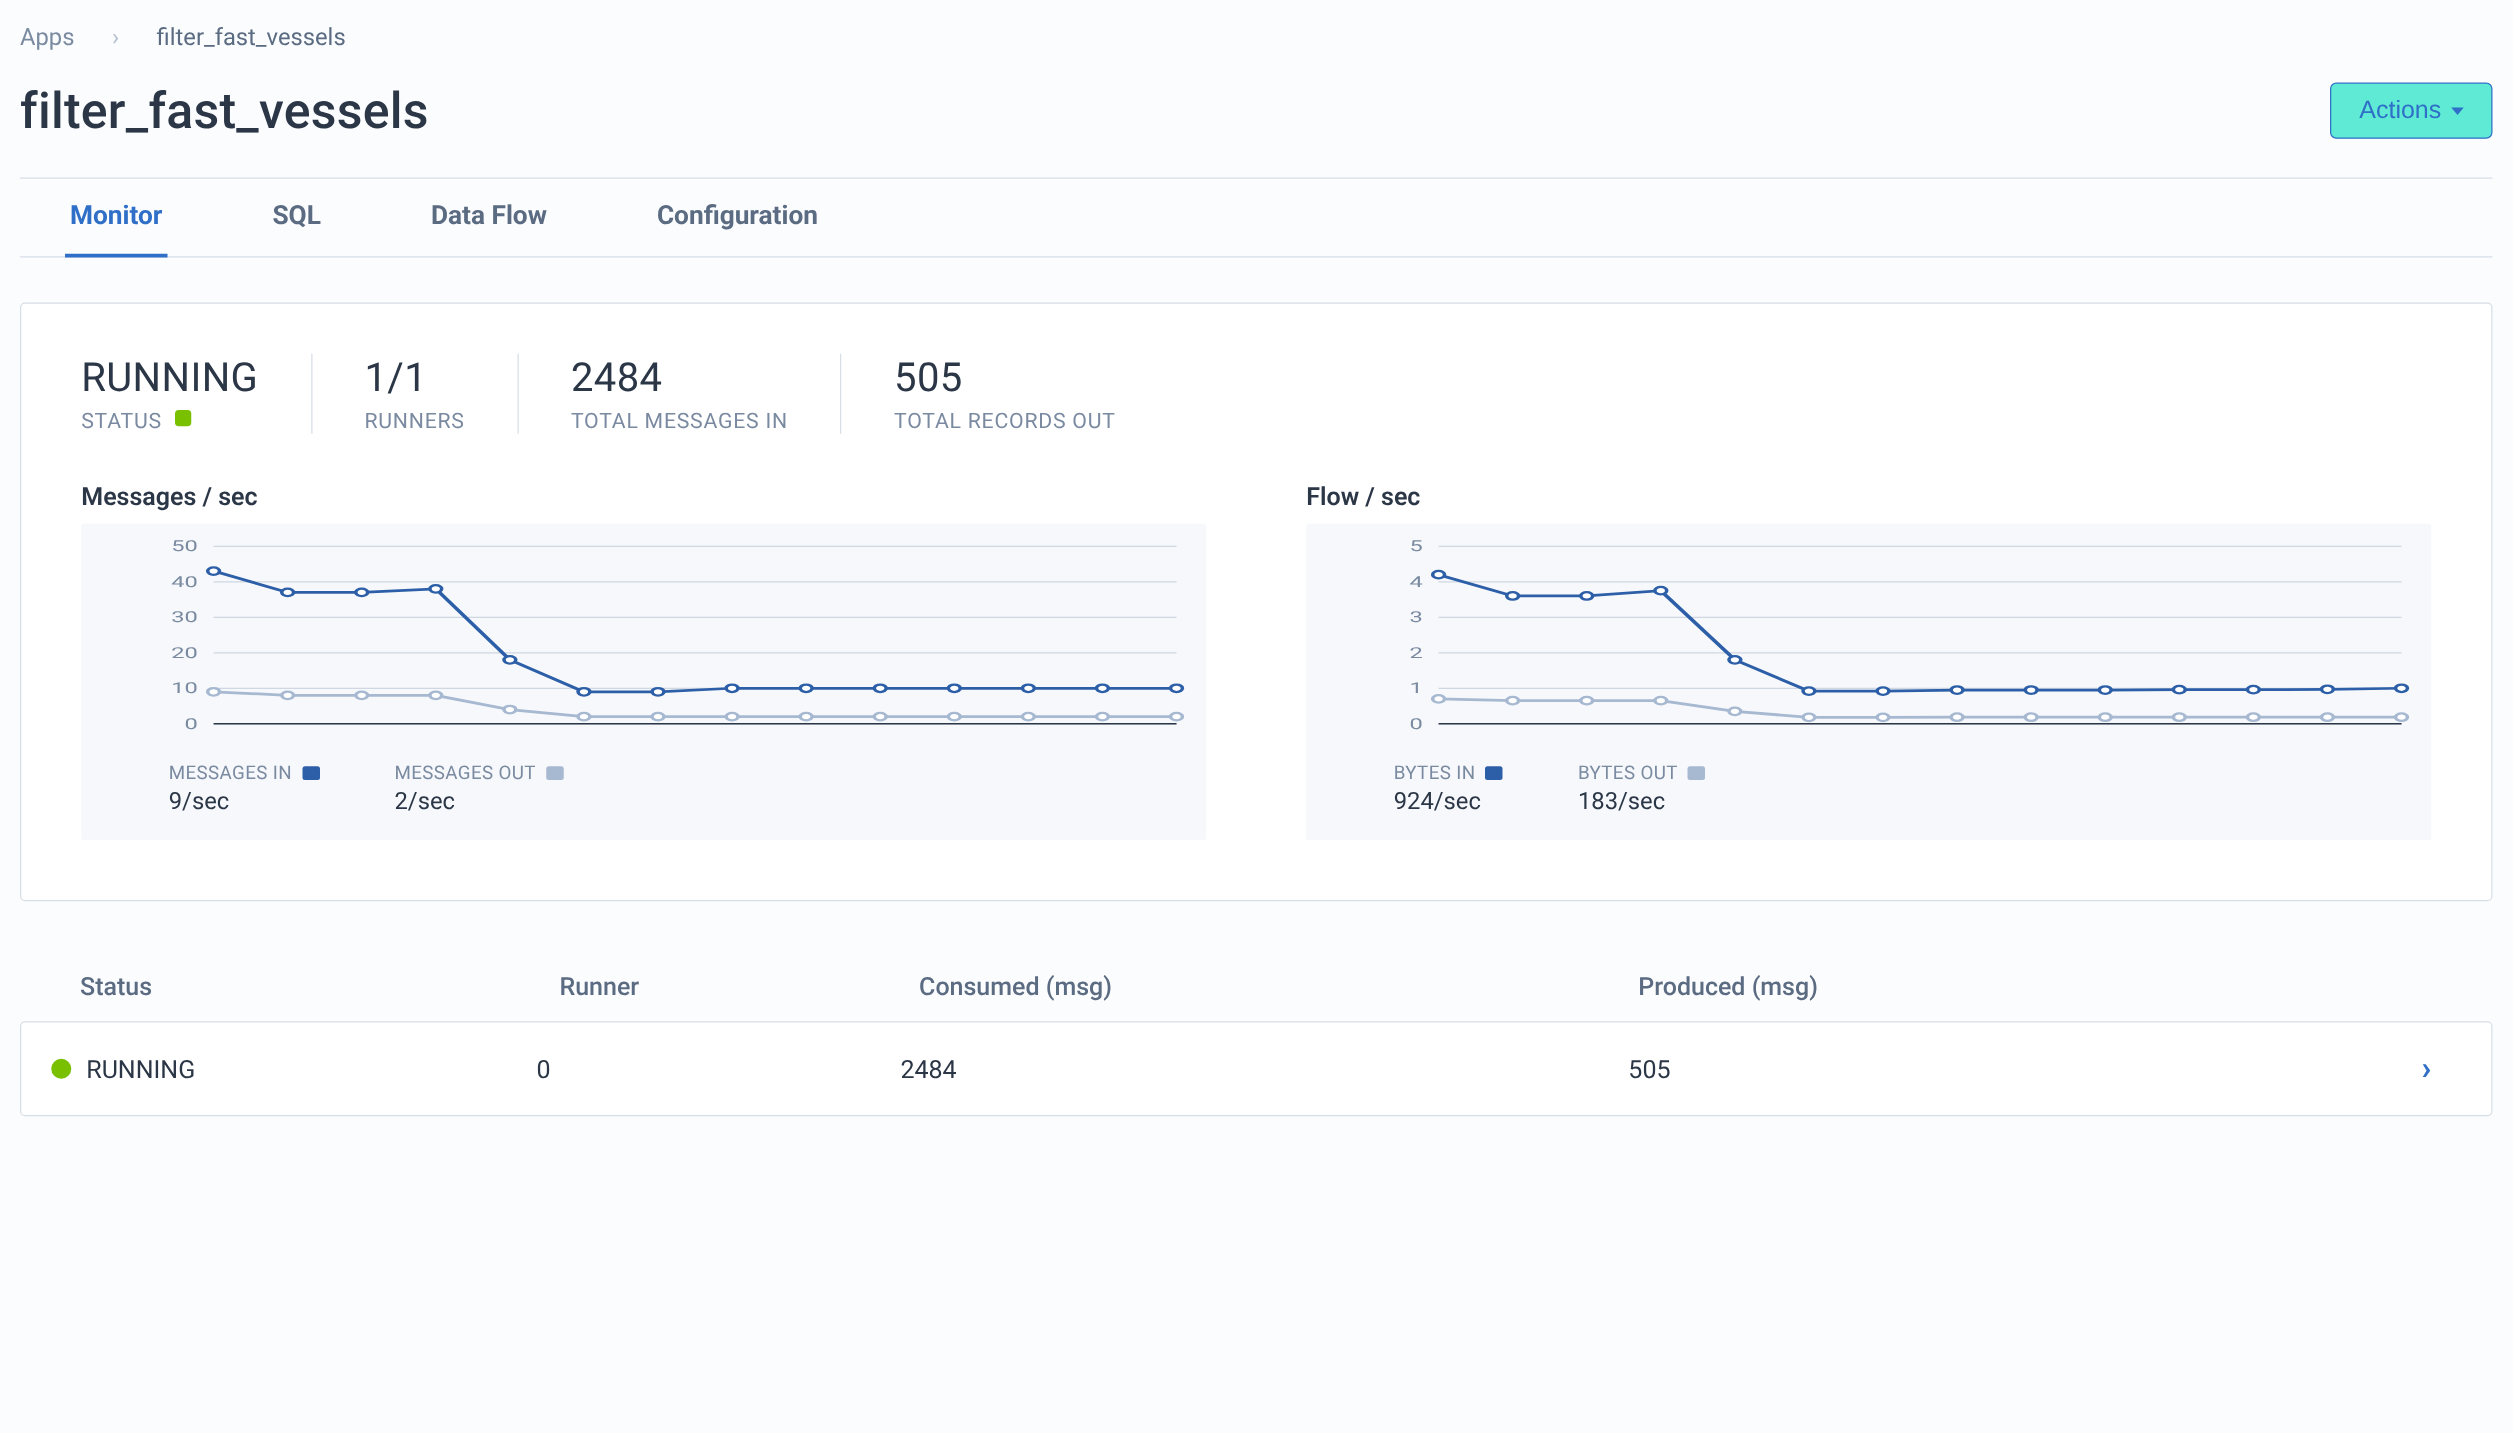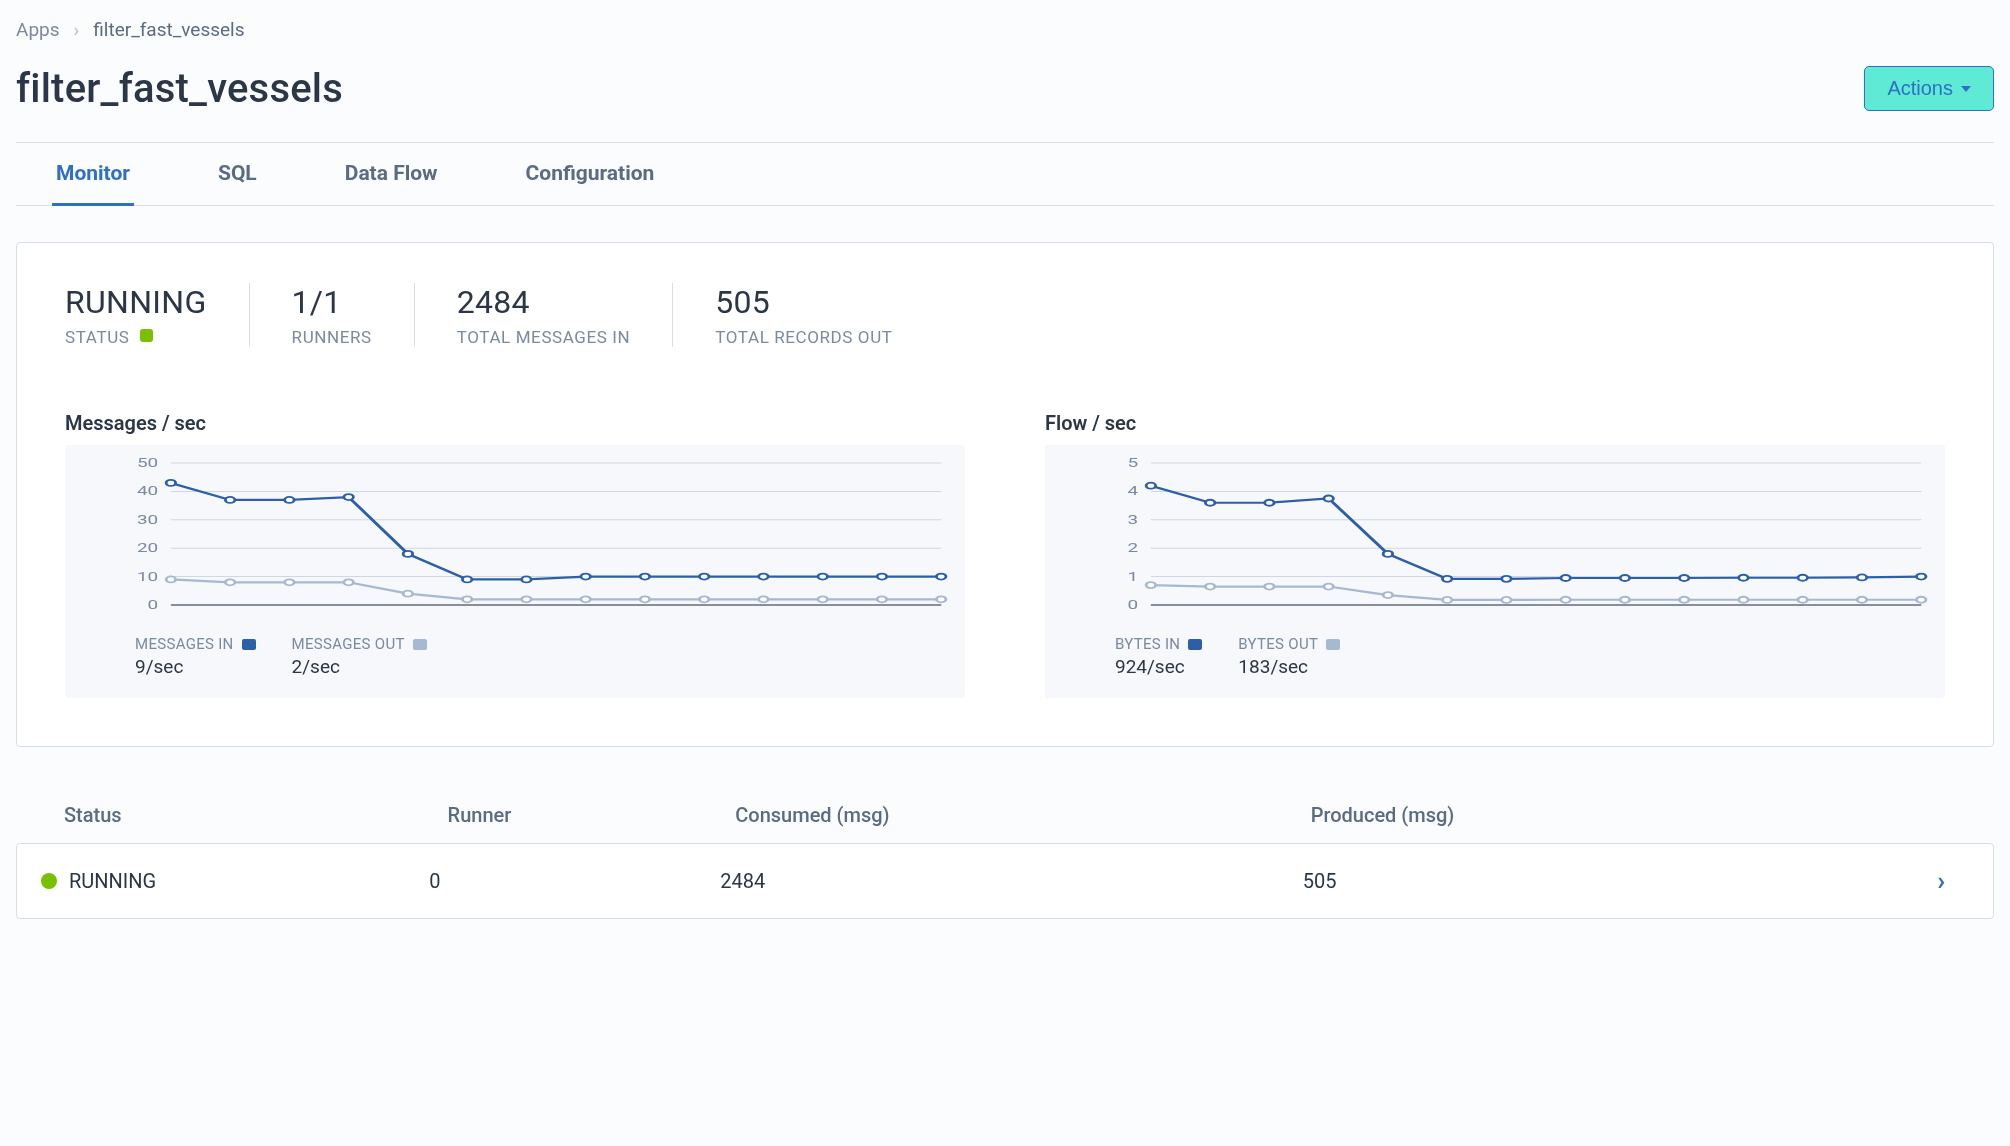--- a/index.html
+++ b/index.html
@@ -18,21 +18,21 @@
   *{box-sizing:border-box;}
   body{
     margin:0;
     font-family:Roboto,"Segoe UI",Arial,sans-serif;
     background:var(--bg);
     color:var(--text-dark);
     font-size:18px;
     padding:18px 16px;
   }
   .breadcrumb{
-    display:flex;align-items:center;gap:14px;color:var(--text-light);font-size:19px;
+    display:flex;align-items:center;gap:30px;color:var(--text-light);font-size:19px;
   }
   .breadcrumb .sep{color:#b5c0d0;}
   .breadcrumb .current{color:var(--text-medium);}
   .title-row{
     display:flex;align-items:center;justify-content:space-between;margin-top:24px;
   }
   .page-title{
     font-size:40px;font-weight:500;color:var(--text-dark);letter-spacing:.2px;
   }
   .actions-btn{
@@ -54,25 +54,25 @@
     margin-top:36px;border:1px solid var(--border);border-radius:4px;background:var(--panel);
     padding:40px 48px 48px 48px;
   }
   .stats{display:flex;align-items:stretch;}
   .stat{padding:0 42px;}
   .stat:first-child{padding-left:0;}
   .stat + .stat{border-left:1px solid var(--border);}
   .stat .val{font-size:32px;font-weight:400;color:var(--text-dark);letter-spacing:.3px;}
   .stat .lbl{font-size:17px;color:var(--text-light);margin-top:6px;letter-spacing:.6px;}
   .status-dot{display:inline-block;width:13px;height:13px;border-radius:3px;background:var(--green);margin-left:6px;vertical-align:1px;}
-  .charts{display:grid;grid-template-columns:1fr 1fr;gap:80px;margin-top:64px;}
+  .charts{display:grid;grid-template-columns:1fr 1fr;gap:80px;margin-top:38px;}
   .chart-title{font-size:20px;font-weight:600;color:var(--text-dark);margin-bottom:10px;}
   .chart-card{background:var(--plotbg);padding:8px 8px 20px 8px;border-radius:2px;}
   .plot{width:100%;height:170px;display:block;}
-  .legend-row{display:flex;gap:36px;margin-top:12px;padding-left:62px;}
+  .legend-row{display:flex;gap:60px;margin-top:12px;padding-left:62px;}
   .legend-item .top{font-size:15px;color:var(--text-light);letter-spacing:.3px;display:flex;align-items:center;gap:8px;}
   .swatch{width:14px;height:11px;border-radius:2px;display:inline-block;}
   .swatch.blue{background:var(--blue-dark);}
   .swatch.light{background:var(--light-blue);}
   .legend-item .rate{font-size:19px;font-weight:400;color:var(--text-dark);margin-top:2px;}
   .table{margin-top:40px;}
   .table-head,.table-row{
     display:grid;
     grid-template-columns:1.2fr 0.9fr 1.8fr 1.8fr 60px;
     align-items:center;

